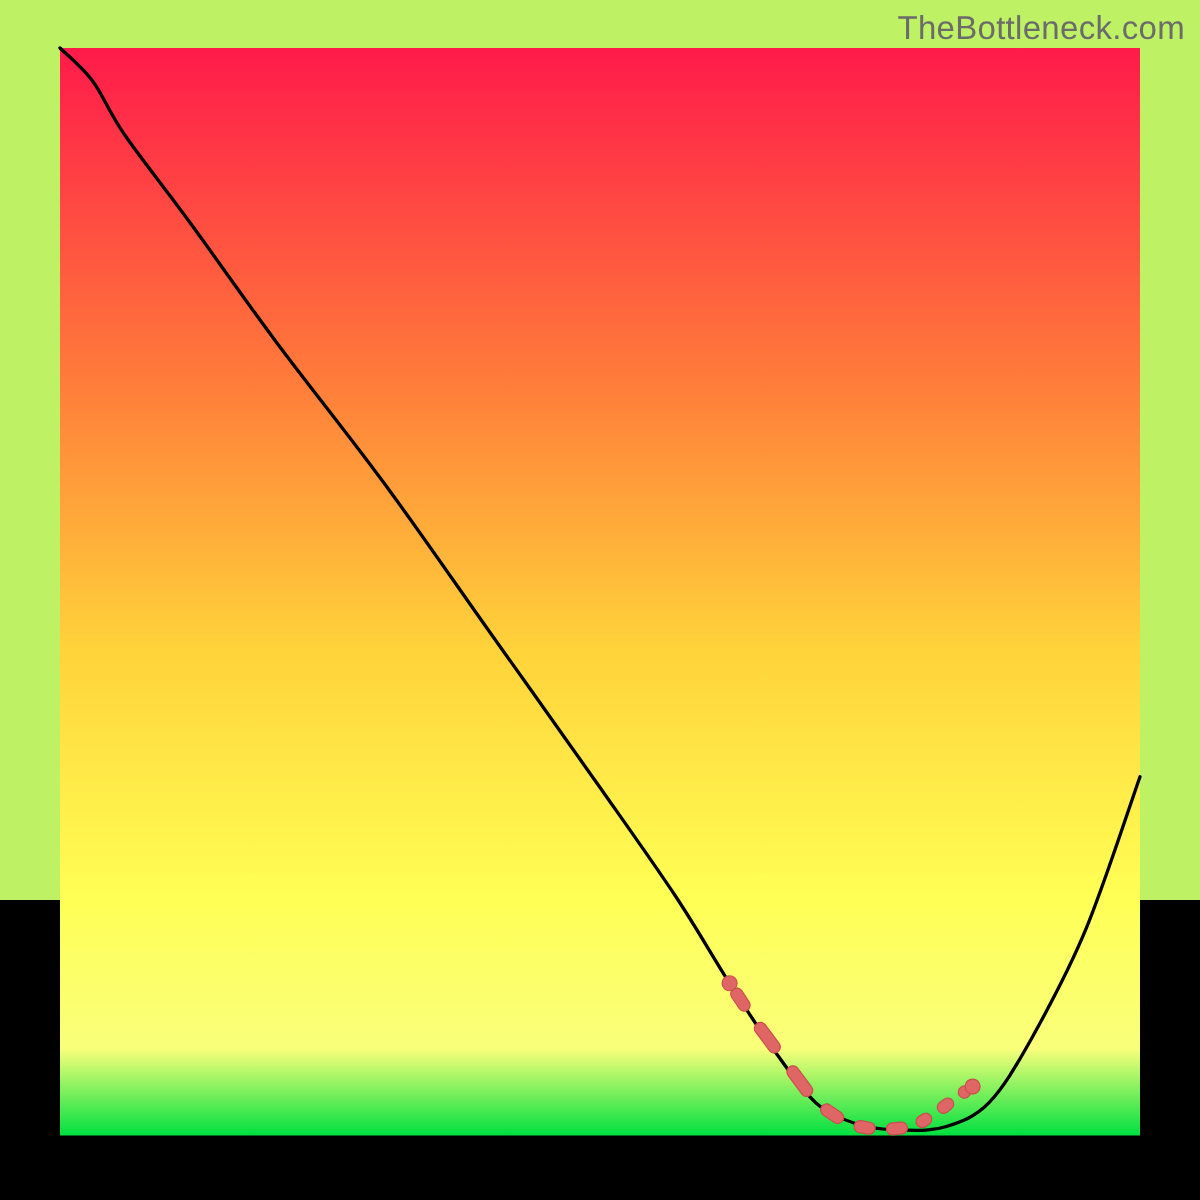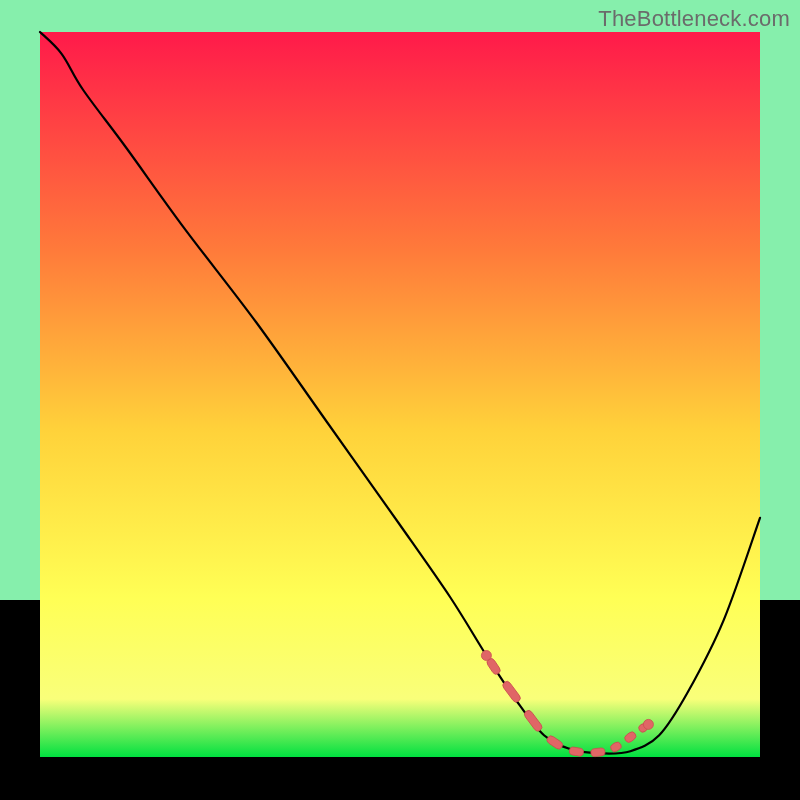--- a/index.html
+++ b/index.html
@@ -8,21 +8,21 @@
     width: 800px;
     height: 800px;
     overflow: hidden;
     background: #000;
     font-family: Arial, Helvetica, sans-serif;
   }
   .frame {
     position: relative;
     width: 800px;
     height: 600px;
-    background: #86efac;
+    background: #bef264;
   }
   .watermark {
     position: absolute;
     top: 6px;
     right: 10px;
     color: #6b6b6b;
     font-size: 22px;
     font-weight: 500;
     letter-spacing: 0.2px;
     z-index: 20;

